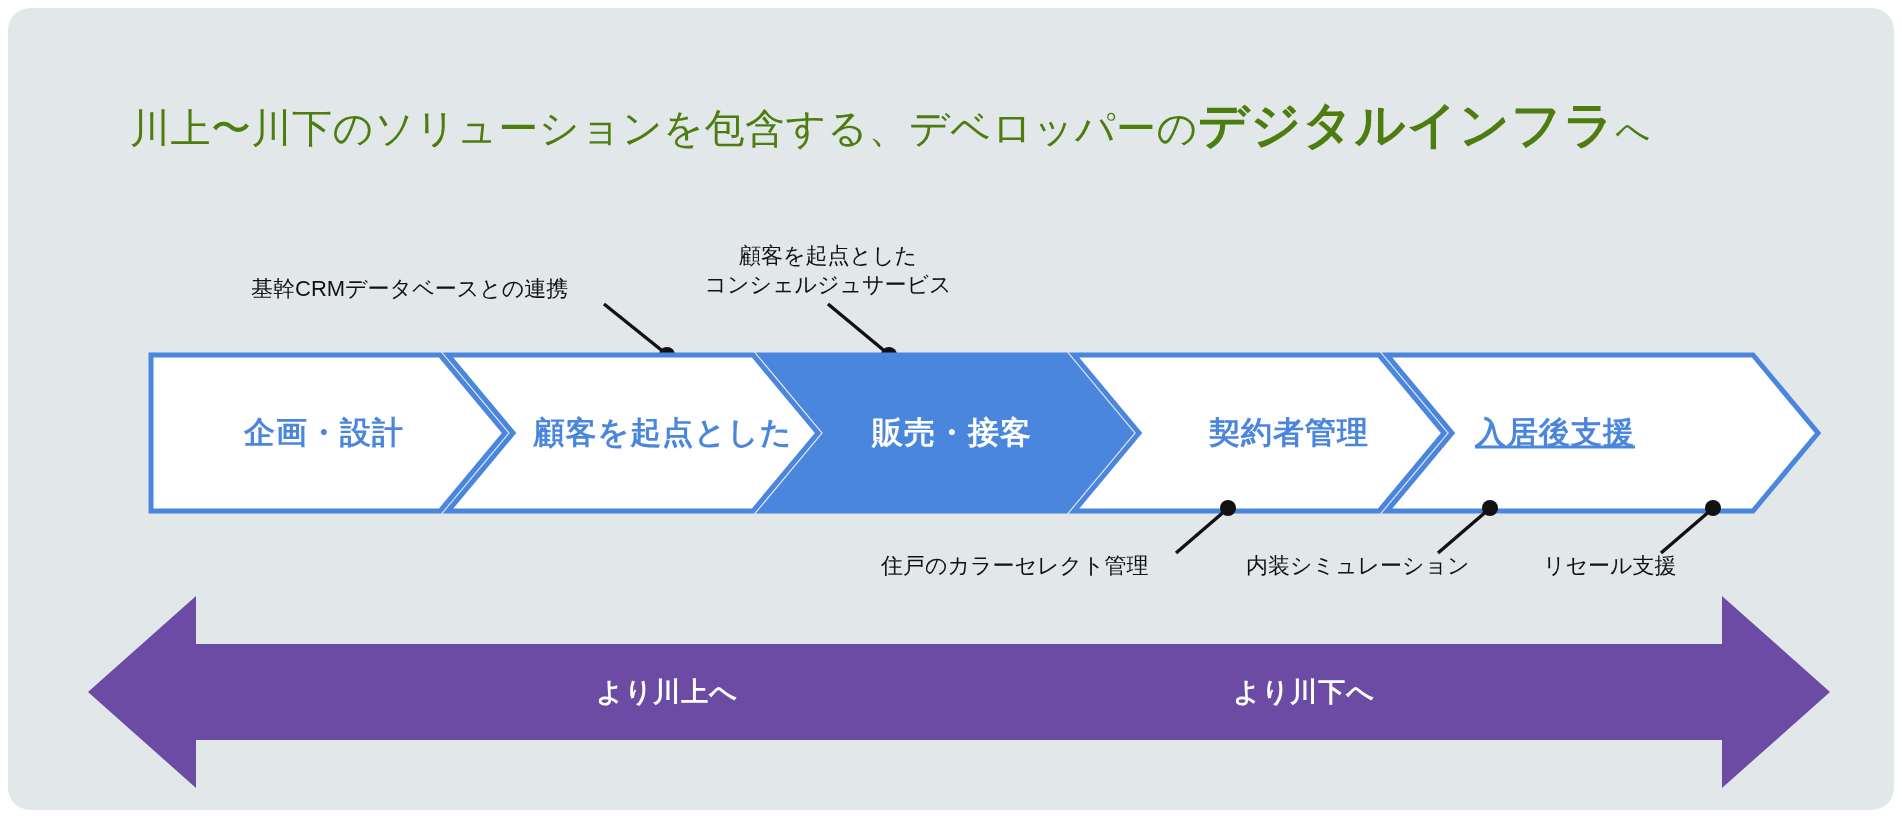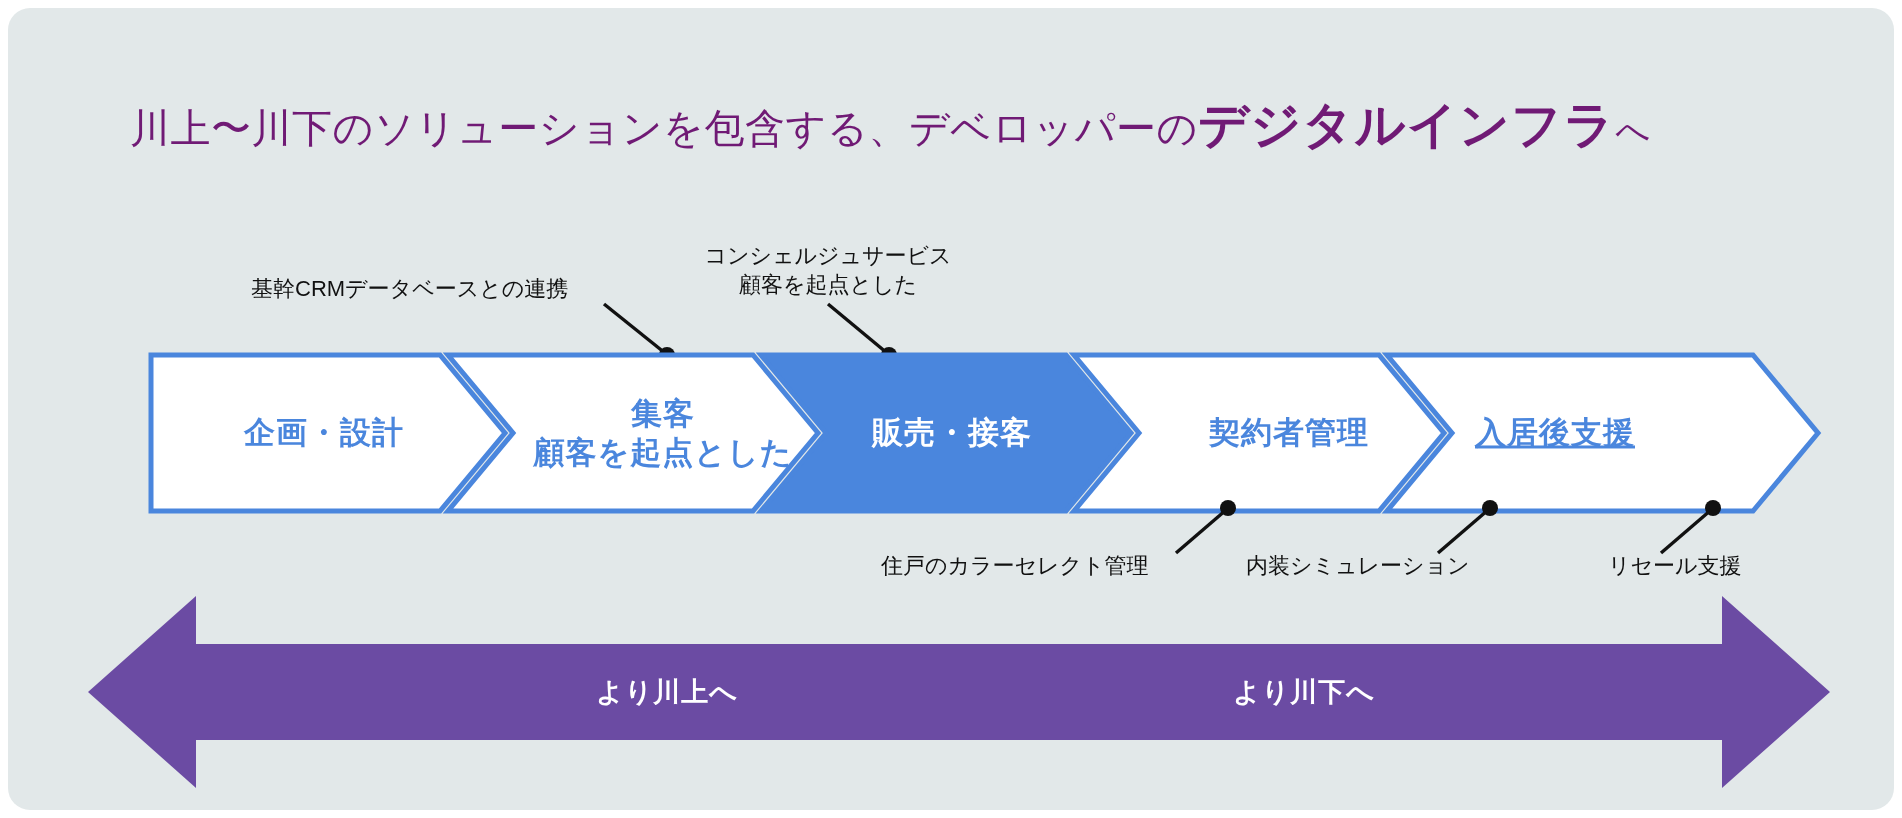--- a/index.html
+++ b/index.html
@@ -21,21 +21,21 @@
     height: 802px;
     background: #e2e8e9;
     border-radius: 22px;
     overflow: hidden;
   }
   .title {
     position: absolute;
     left: 122px;
     top: 84px;
     font-size: 40px;
-    color: #701a75;
+    color: #4d7c0f;
     white-space: nowrap;
     letter-spacing: 0.5px;
   }
   .title .strong {
     font-weight: bold;
     font-size: 50px;
     letter-spacing: 1px;
   }
   .title .tail {
     font-size: 34px;
@@ -56,21 +56,21 @@
     font-size: 22px;
     color: #111111;
     white-space: nowrap;
     line-height: 1.32;
     text-align: center;
   }
   .c-crm    { left: 243px;  top: 266px; }
   .c-conc   { left: 660px;  top: 233px; width: 320px; }
   .c-color  { left: 873px;  top: 543px; text-align: right; }
   .c-sim    { left: 1238px; top: 543px; }
-  .c-resale { left: 1600px; top: 543px; text-align: right; }
+  .c-resale { left: 1535px; top: 543px; text-align: right; }
 
   
   .stage-label {
     position: absolute;
     font-size: 31px;
     font-weight: bold;
     color: #4a86dd;
     white-space: nowrap;
     text-align: center;
     line-height: 1.26;
@@ -145,38 +145,37 @@
              L 1714 780
              L 1714 732
              L 188 732
              L 188 780 Z" fill="#6b4ba3"></path>
   </svg>
 
   <div class="stage-label" style="left:316px; top:425px;">
     <div>企画・設計</div>
   </div>
   <div class="stage-label" style="left:655px; top:425px;">
-    <div>集客</div>
     <div>顧客を起点とした</div>
   </div>
   <div class="stage-label active" style="left:944px; top:425px;">
     <div>販売・接客</div>
   </div>
   <div class="stage-label" style="left:1281px; top:425px;">
     <div>契約者管理</div>
   </div>
   <div class="stage-label" style="left:1547px; top:425px;text-decoration:underline;">
     <div>入居後支援</div>
   </div>
 
   <div class="callout c-crm">基幹CRMデータベースとの連携</div>
 
   <div class="callout c-conc">
+    <div>顧客を起点とした</div>
     <div>コンシェルジュサービス</div>
-    <div>顧客を起点とした</div>
   </div>
 
   <div class="callout c-color">住戸のカラーセレクト管理</div>
   <div class="callout c-sim">内装シミュレーション</div>
   <div class="callout c-resale">リセール支援</div>
 
   <div class="river-label" style="left:659px; top:684px;">より川上へ</div>
   <div class="river-label" style="left:1296px; top:684px;">より川下へ</div>
 
 </div>

